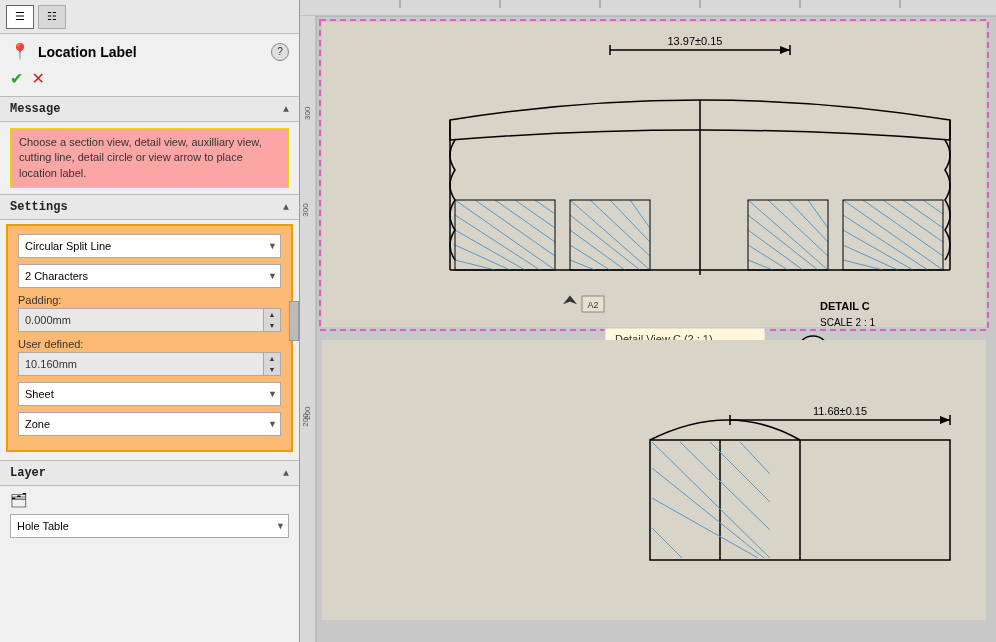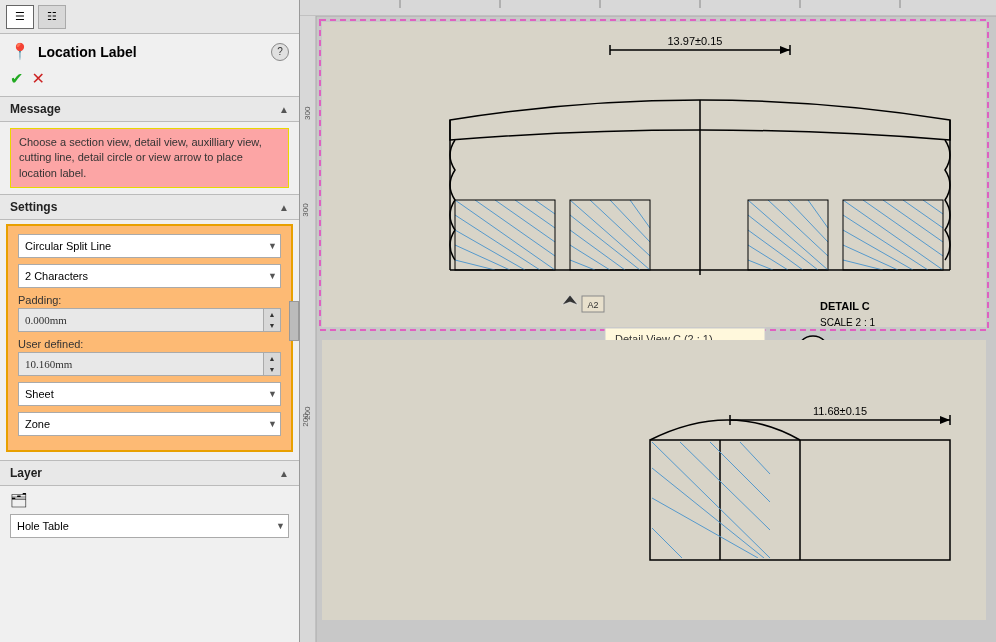--- a/index.html
+++ b/index.html
@@ -109,20 +109,21 @@
     
     .section-header {
       display: flex;
       align-items: center;
       justify-content: space-between;
       padding: 5px 10px;
       background: #e8e8e8;
       border-top: 1px solid #bbb;
       border-bottom: 1px solid #bbb;
       cursor: pointer;
+      font-family: Liberation Mono, monospace;
     }
 
     .section-header-label {
       font-weight: bold;
       font-size: 12px;
       color: #222;
     }
 
     .collapse-icon {
       font-size: 10px;
@@ -193,21 +194,20 @@
     }
 
     .settings-input {
       flex: 1;
       padding: 2px 6px;
       background: #e8e8e8;
       border: 1px solid #aaa;
       border-right: none;
       font-size: 11px;
       color: #333;
-      font-family: Liberation Serif, serif;
     }
 
     .spinner-btns {
       display: flex;
       flex-direction: column;
       border: 1px solid #aaa;
       background: #d8d8d8;
     }
 
     .spinner-up, .spinner-down {

